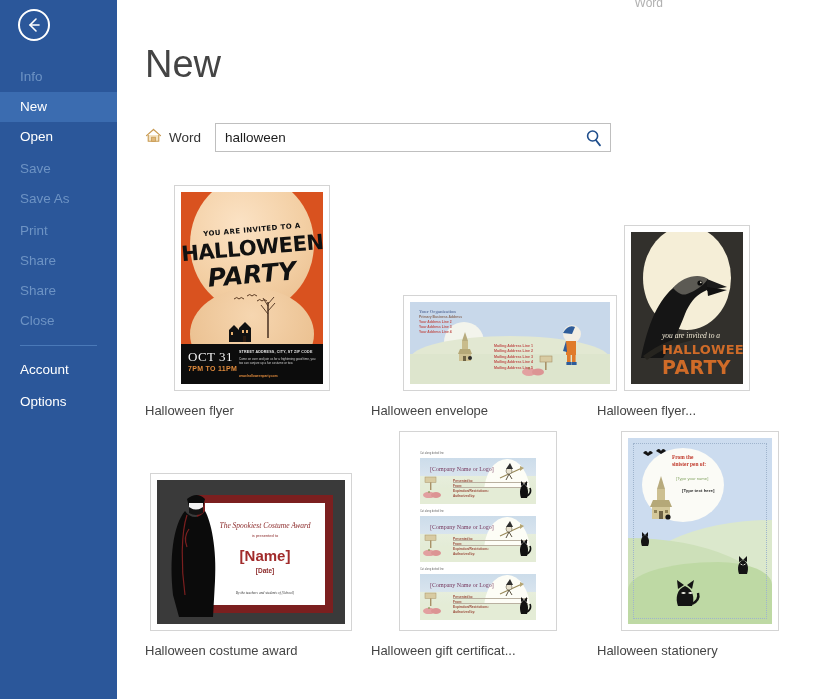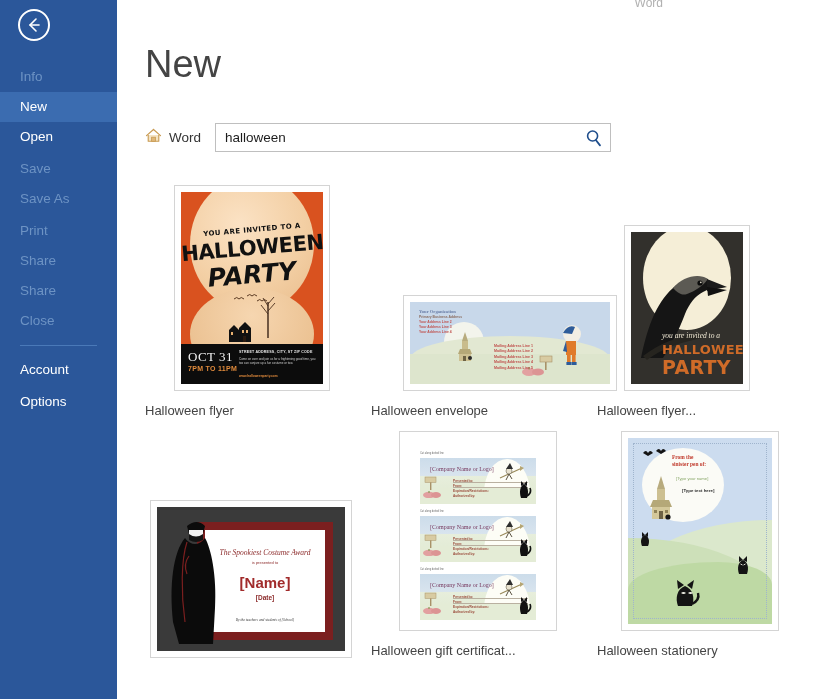--- a/index.html
+++ b/index.html
@@ -576,20 +576,21 @@
                   <path d="M24 22 q7 5 14 0 l0 6 q-7 4 -14 0 z" fill="#141414"></path>
                   <path d="M20 26 C8 40 4 74 8 110 L14 132 L48 132 L50 96 C52 64 46 36 40 26
                            C34 34 26 34 20 26 Z" fill="#0b0b0b"></path>
                   <path d="M22 30 C16 48 16 82 20 110" fill="none" stroke="#7a1f1f" stroke-width="1.2"></path>
                   <path d="M24 44 q-6 8 -2 18" fill="none" stroke="#7a1f1f" stroke-width="1.2"></path>
                 </svg>
               </div>
             </div>
           </div>
         </div>
+        <div class="caption">Halloween costume award</div>
       </div>
 
       <div class="cell cell-5">
         <div class="thumb-wrap">
           <div class="thumb">
             <div class="art gift">
 
               <div class="cutline" style="top:14px">Cut along dotted line</div>
               <div class="gc" style="top:20px">
                 <div class="gmoon"></div>

